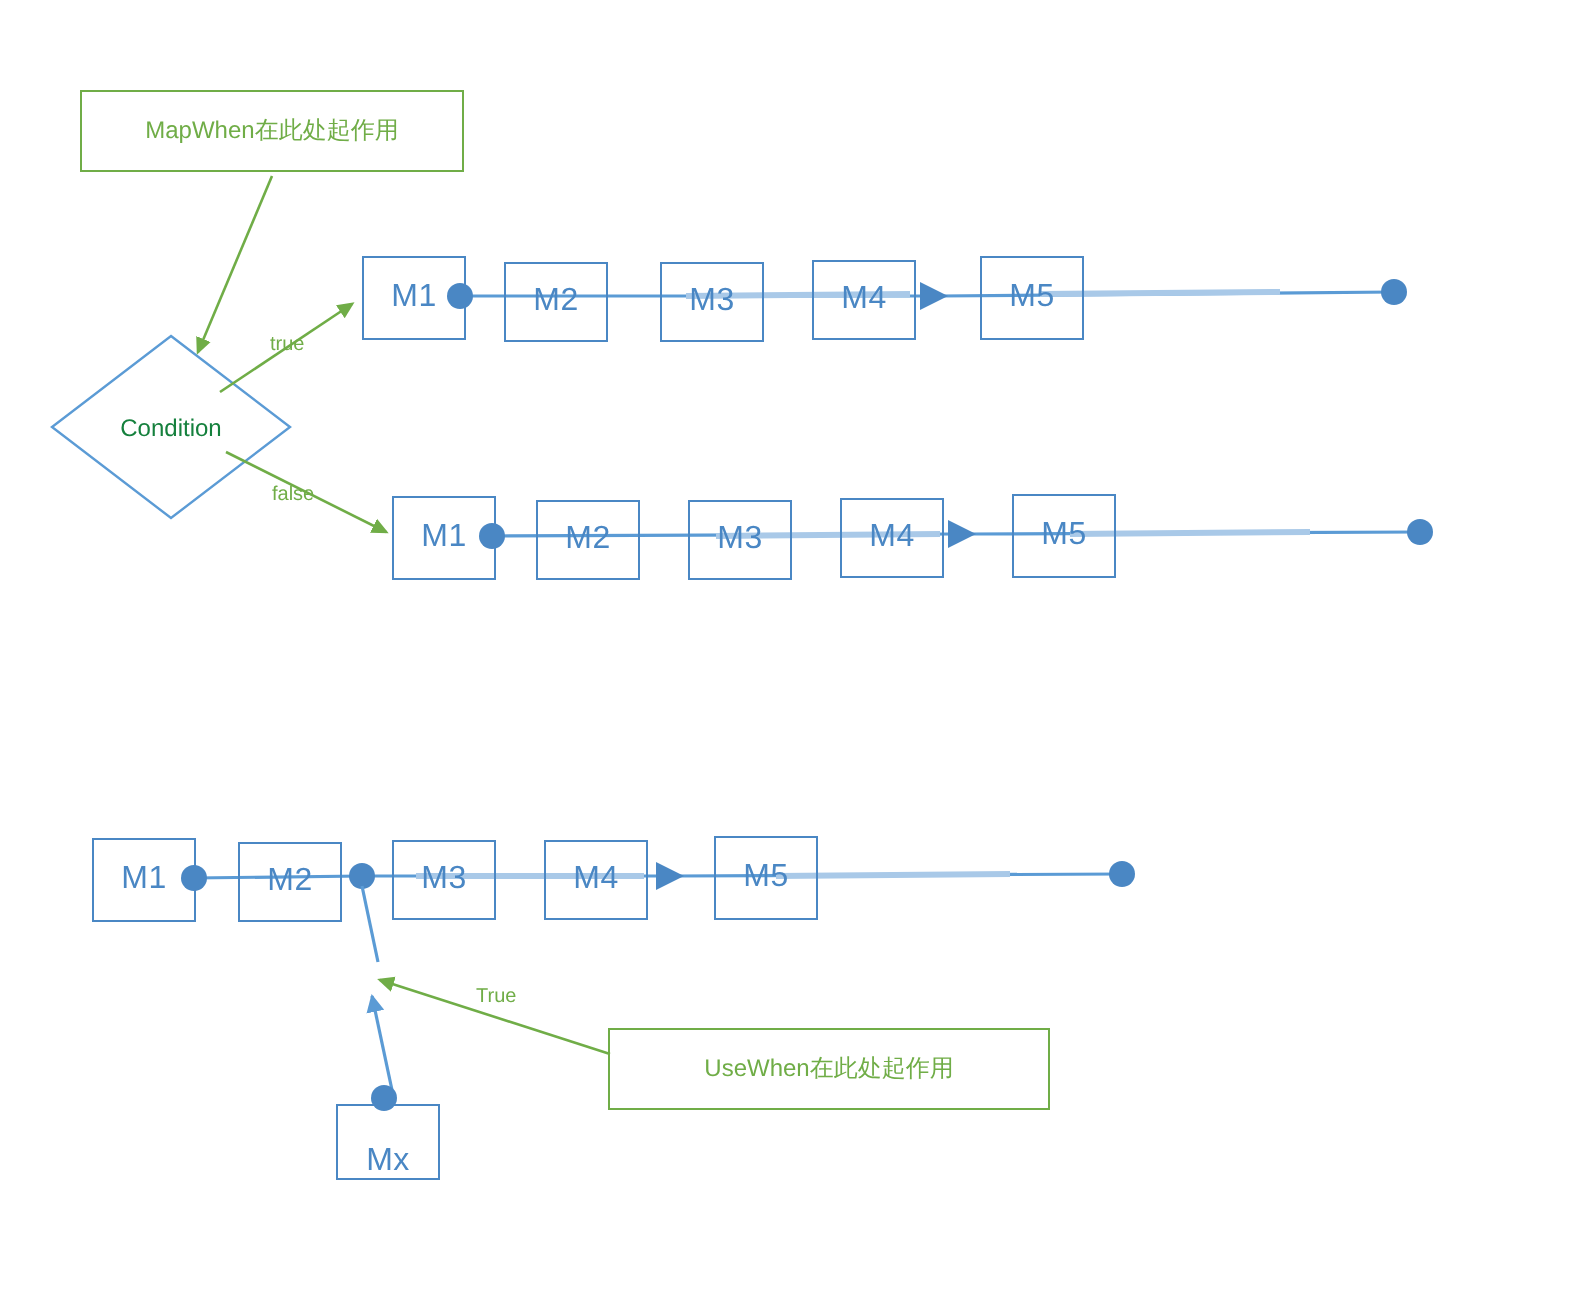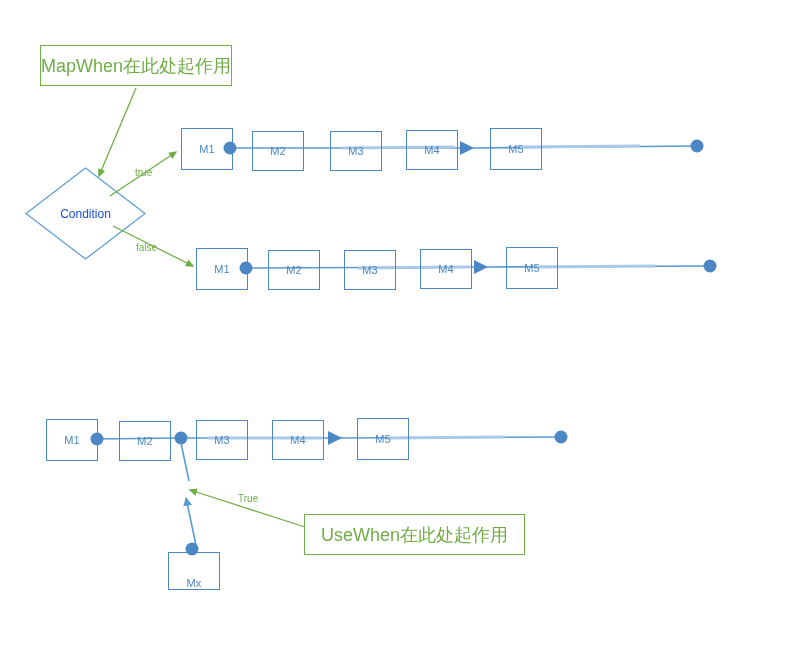--- a/index.html
+++ b/index.html
@@ -36,52 +36,52 @@
     background: transparent;
     color: #4a87c4;
     font-size: 12px;
     display: flex;
     align-items: center;
     justify-content: center;
     letter-spacing: 0.2px;
   }
   .node-label {
     color: #4a87c4;
-    font-size: 11px;
+    font-size: 16px;
     line-height: 1;
     pointer-events: none;
   }
   
   .diamond-wrap {
     position: absolute;
     left: 26px;
     top: 168px;
     width: 119px;
     height: 91px;
   }
   .diamond-label {
     position: absolute;
     left: 0;
     top: 0;
     width: 119px;
     height: 91px;
     display: flex;
     align-items: center;
     justify-content: center;
-    color: #1d4ed8;
+    color: #15803d;
     font-size: 12px;
   }
   
   .callout {
     position: absolute;
     box-sizing: border-box;
     border: 1px solid #70ad47;
     background: transparent;
     color: #70ad47;
-    font-size: 18px;
+    font-size: 12px;
     display: flex;
     align-items: center;
     justify-content: center;
     white-space: nowrap;
   }
   .edge-label {
     position: absolute;
     color: #70ad47;
     font-size: 10px;
     line-height: 1;

